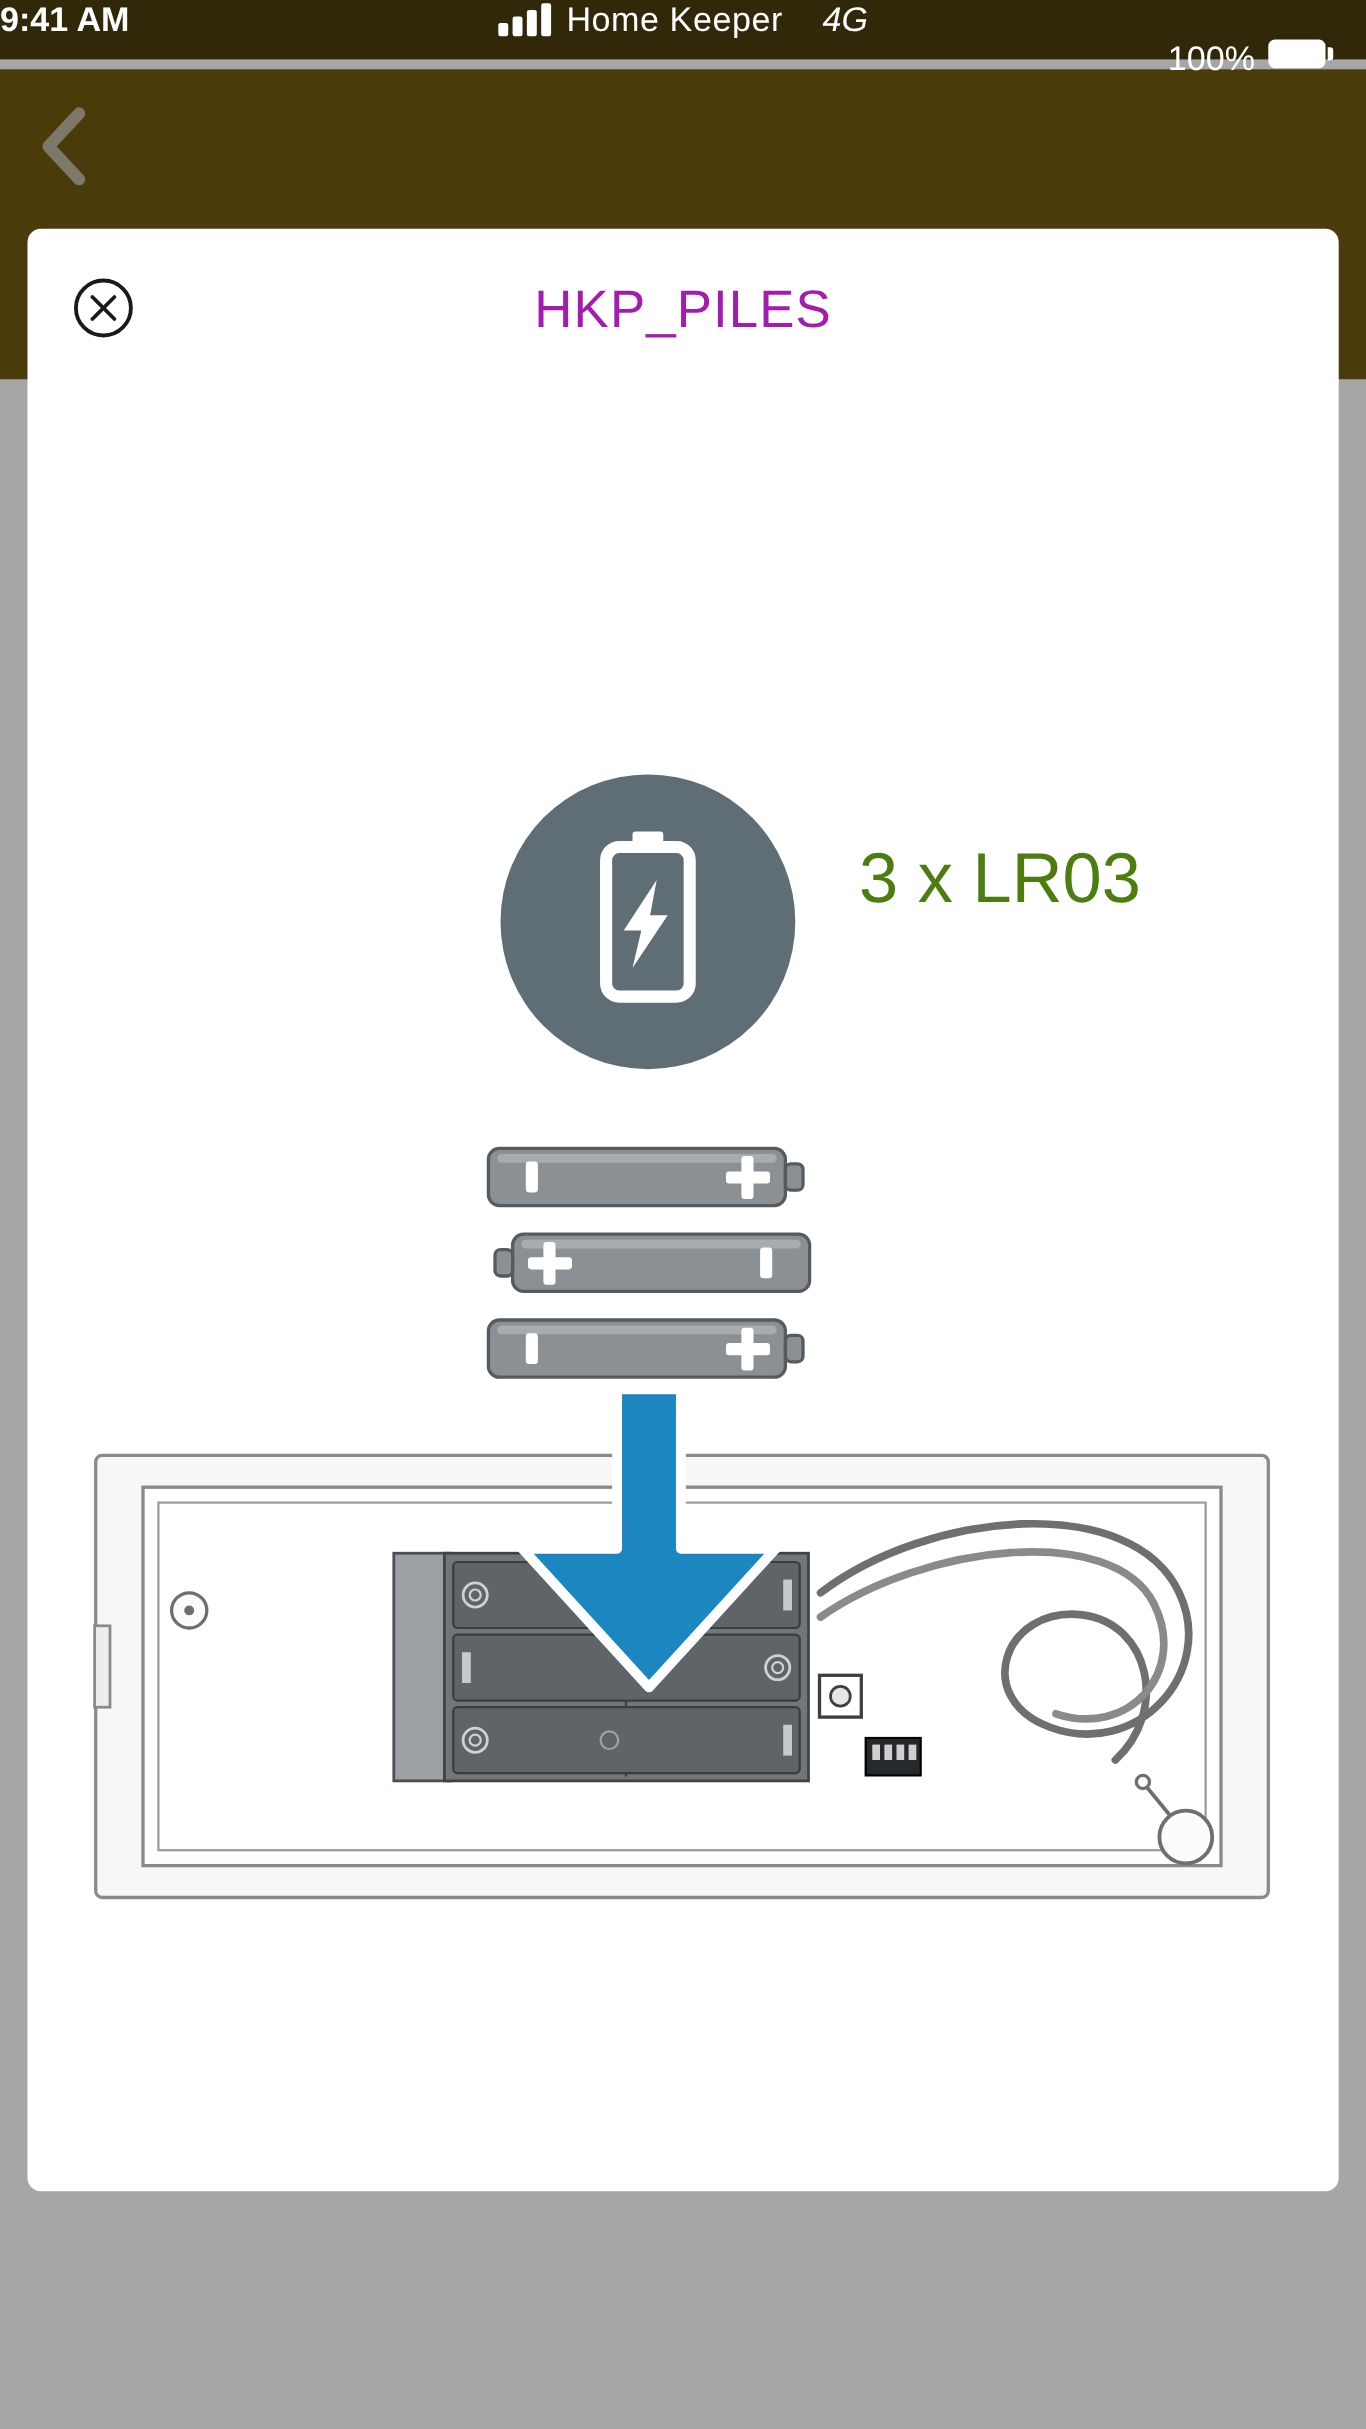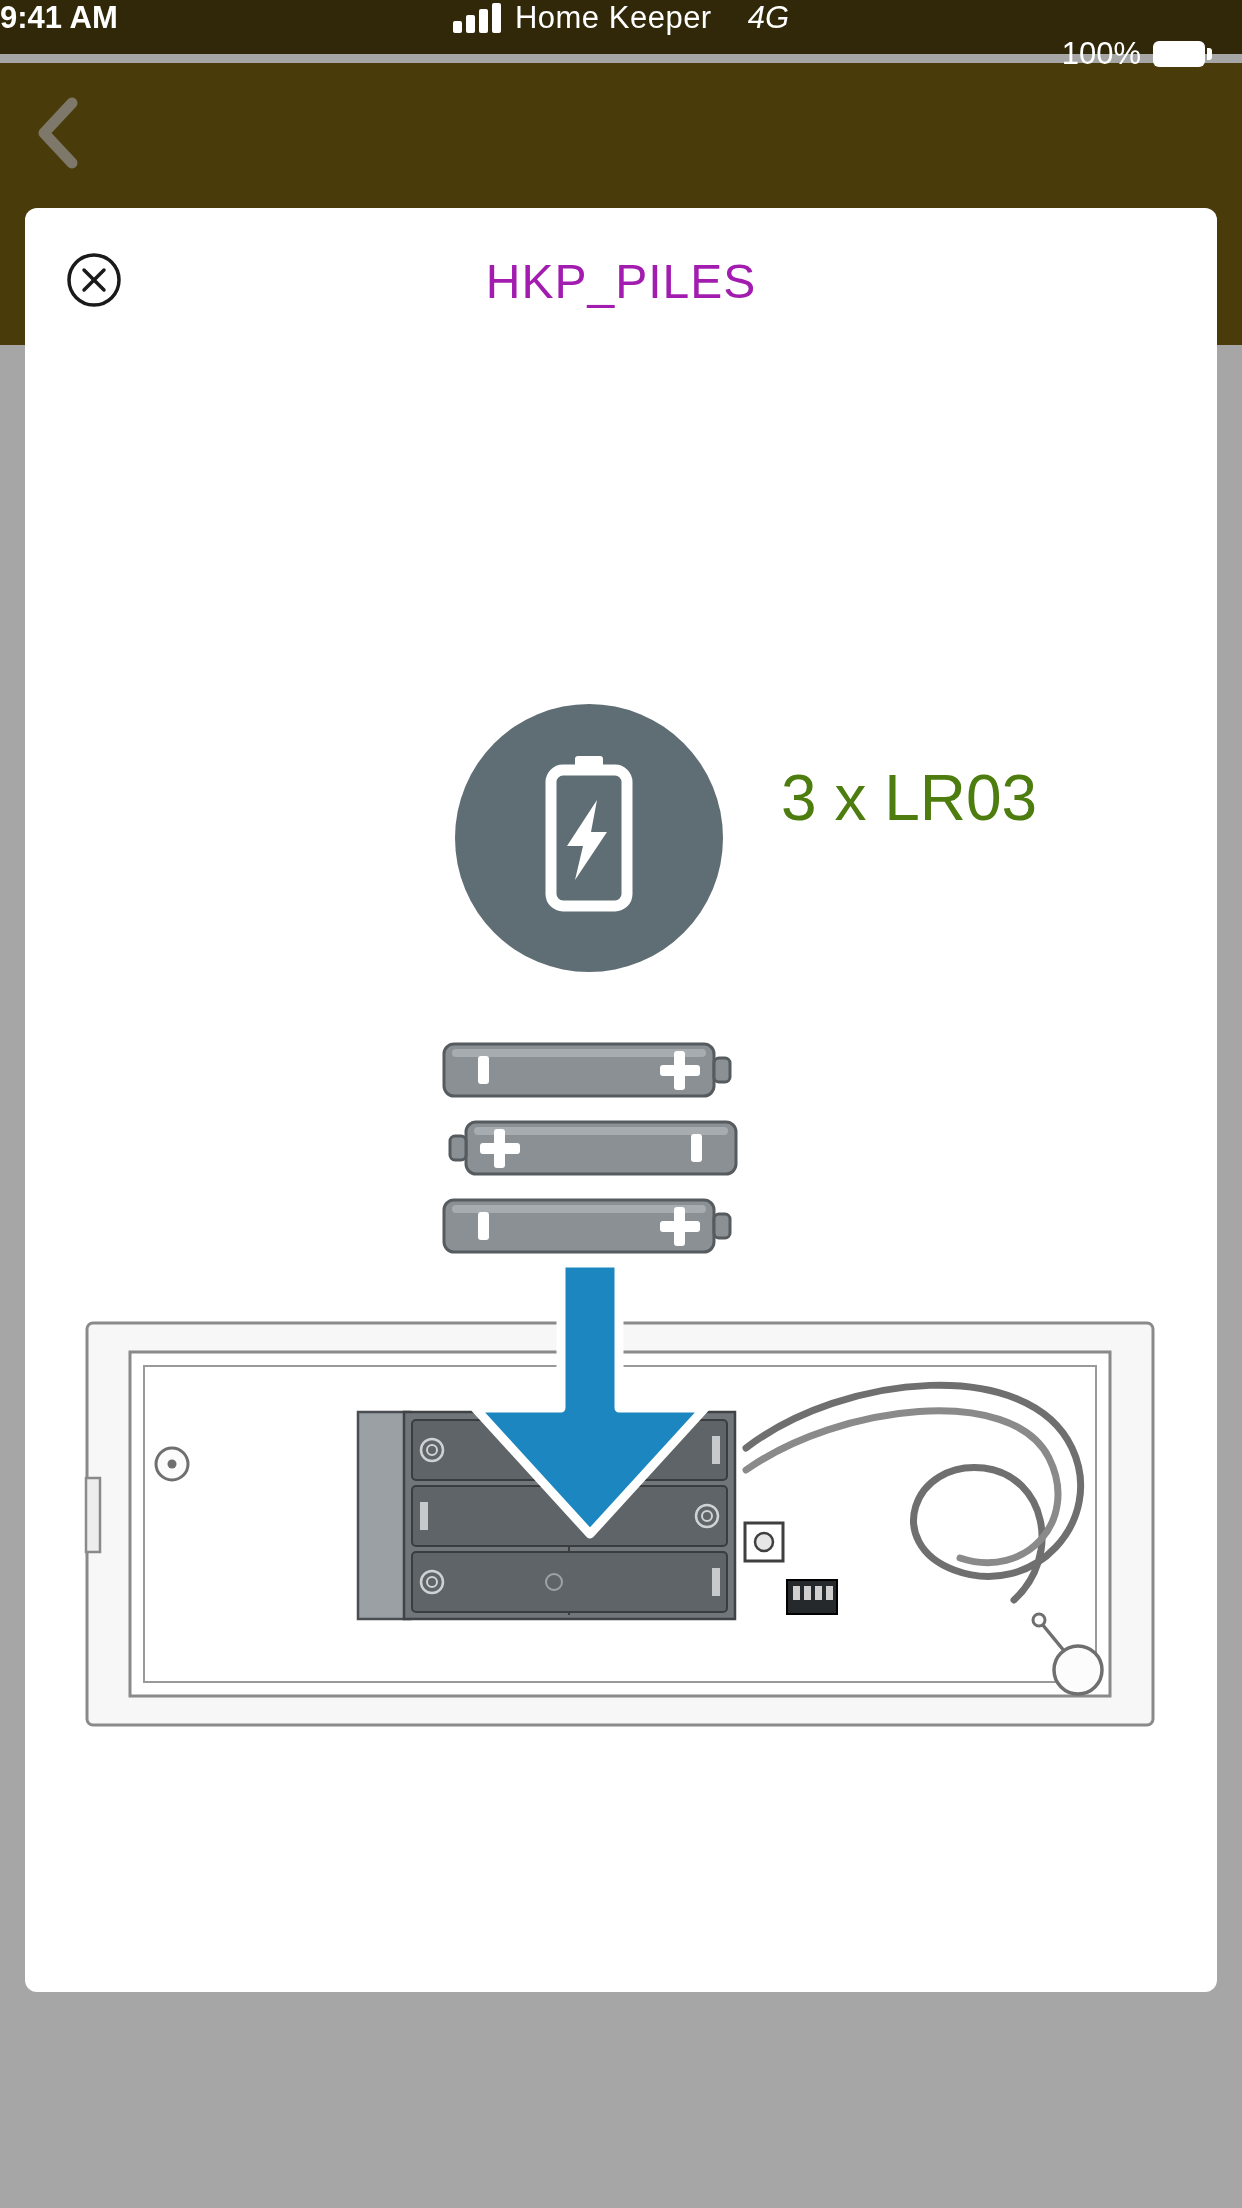--- a/index.html
+++ b/index.html
@@ -21,21 +21,21 @@
   .sb-left { display:flex; align-items:center; gap:14px; }
   .signal { display:flex; align-items:flex-end; gap:4px; height:30px; }
   .signal .bar { width:9px; background:#fff; border-radius:2px; }
   .b1{height:12px}.b2{height:18px}.b3{height:24px}.b4{height:30px}
   .carrier { font-weight:500; letter-spacing:0.5px; }
   .network { margin-left:22px;font-style:italic; }
   .sb-time {
     position:absolute; left:0; right:0; text-align:left;
     font-weight:700; font-size:31px;
   }
-  .sb-right { margin-left:auto; display:flex; align-items:center; gap:12px; z-index:2; }
+  .sb-right { margin-left:auto; display:flex; align-items:flex-start; gap:12px; z-index:2; }
   .batt-icon { display:flex; align-items:center; }
   .batt-body { width:52px; height:26px; background:#fff; border-radius:6px; }
   .batt-tip { width:5px; height:12px; background:#fff; border-radius:0 3px 3px 0; margin-left:2px; }
 
   
   .nav-olive {
     position:absolute; top:63px; left:0; width:1242px; height:282px;
     background:#4a3c0a;
   }
   .back-btn { position:absolute; left:30px; top:30px; width:60px; height:80px; cursor:pointer; }

